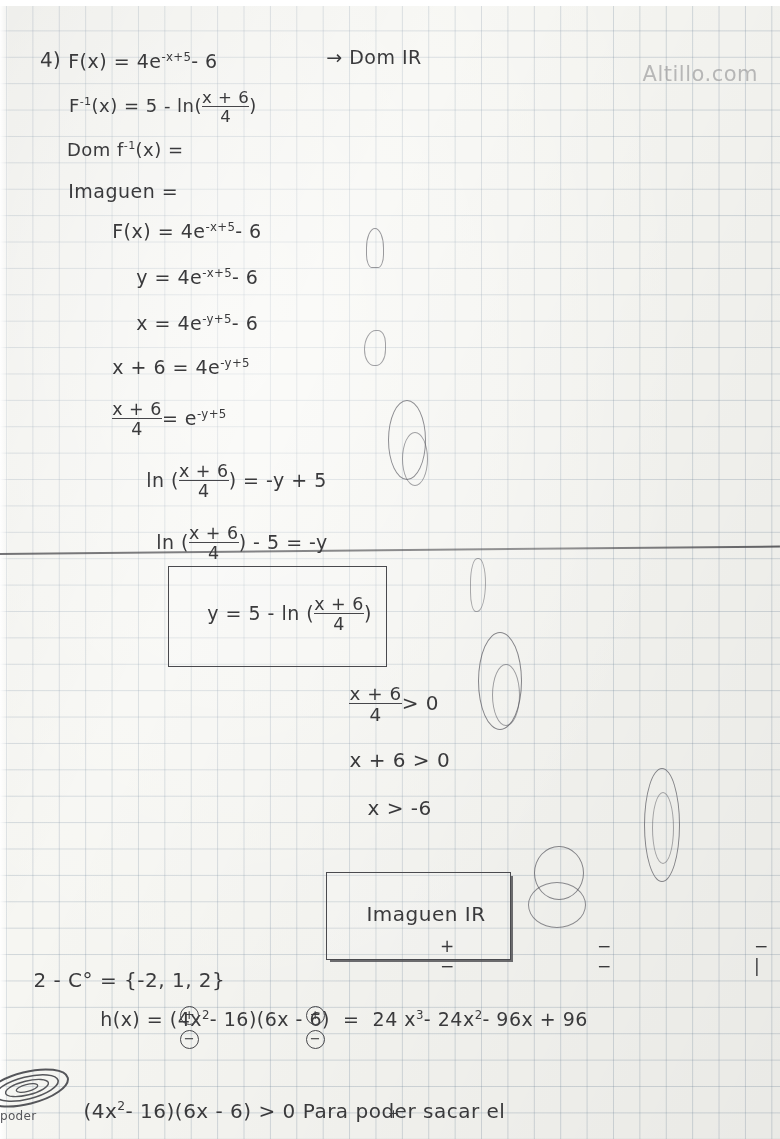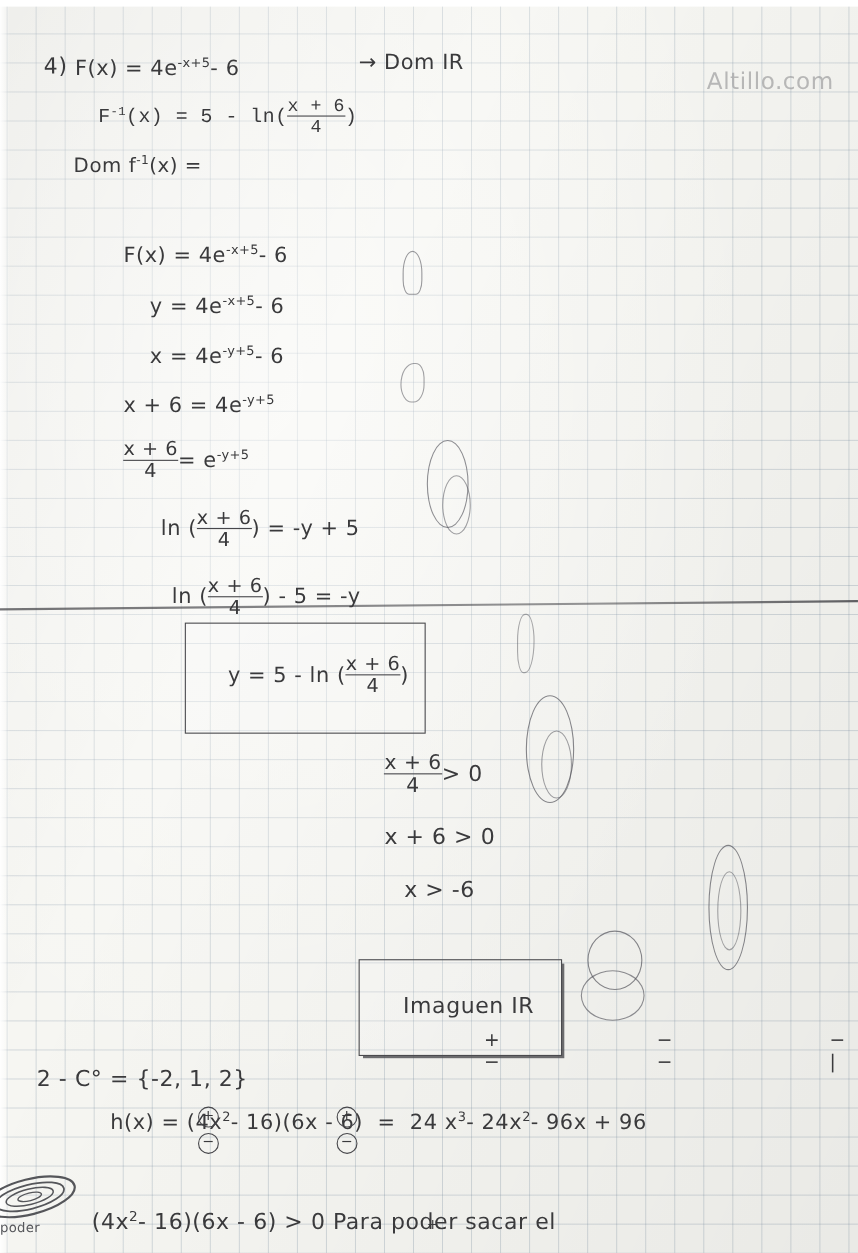--- a/index.html
+++ b/index.html
@@ -158,28 +158,31 @@
   <div class="hw" style="left:12px; top:24px; font-size:20px; transform:rotate(-0.6deg);">
     <span>4)</span>
   </div>
   <div class="hw" style="left:42px; top:28px; font-size:19px;">
     <span>F(x) = 4e</span><span class="sup">-x+5</span><span>- 6</span>
   </div>
   <div class="hw" style="left:300px; top:24px; font-size:19px;">
     <span>→ Dom IR</span>
   </div>
 
-  <div class="hw" style="left:44px; top:68px; font-size:18px;font-family:Liberation Mono, monospace;">
+  <div class="hw" style="left:44px; top:68px; font-size:18px;">
     <span>F</span><span class="sup">-1</span><span>(x) = 5 - ln(</span><span class="frac"><span class="num">x + 6</span><span class="den">4</span></span><span>)</span>
   </div>
 
   <div class="hw" style="left:42px; top:118px; font-size:18px;">
     <span>Dom f</span><span class="sup">-1</span><span>(x) =</span>
   </div>
 
+  <div class="hw" style="left:42px; top:158px; font-size:19px;">
+    <span>Imaguen =</span>
+  </div>
 
   <div class="hw" style="left:86px; top:198px; font-size:19px;">
     <span>F(x) = 4e</span><span class="sup">-x+5</span><span>- 6</span>
   </div>
 
   <div class="hw" style="left:110px; top:244px; font-size:19px;">
     <span>y = 4e</span><span class="sup">-x+5</span><span>- 6</span>
   </div>
 
   <div class="hw" style="left:110px; top:290px; font-size:19px;">

